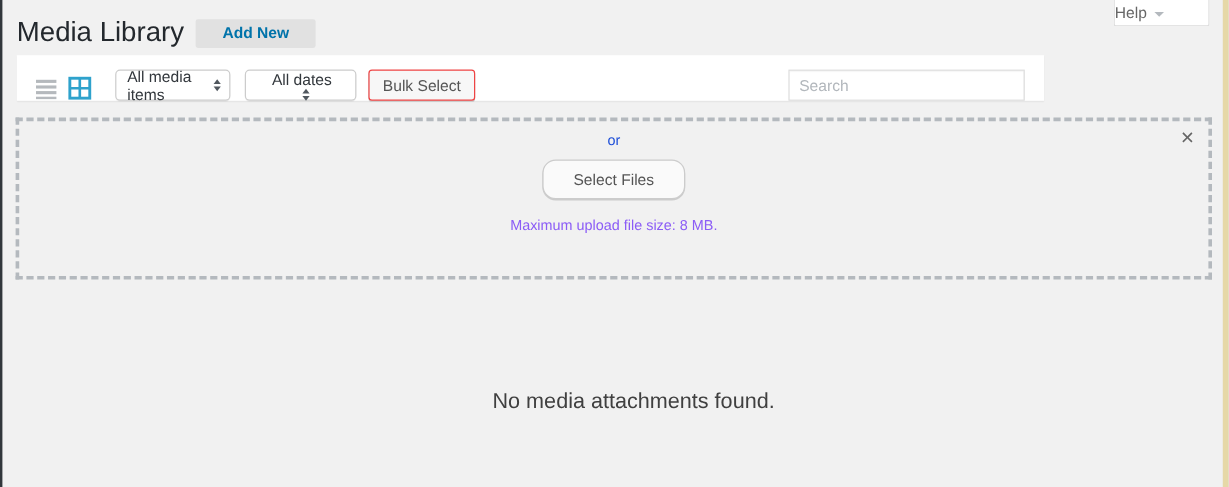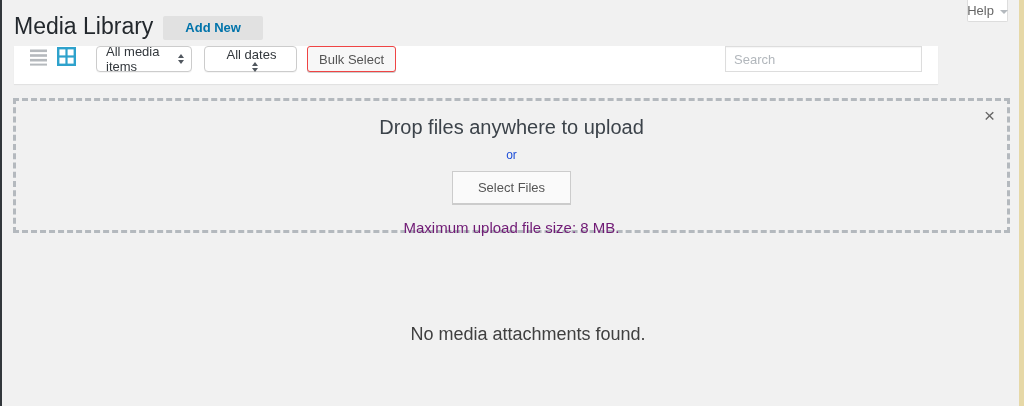--- a/index.html
+++ b/index.html
@@ -20,25 +20,25 @@
     background: #32373c;
   }
   .edge-right {
     position: absolute; right: 0; top: 0; width: 5px; height: 100%;
     background: #e6d8a7;
   }
 
   
   .help-tab {
     position: absolute; top: 0; right: 16px;
-    width: 41px; height: 22px;
+    width: 80px; height: 22px;
     background: #ffffff;
     border: 1px solid #dddddd; border-top: none;
     border-radius: 0 0 2px 2px;
-    display: flex; align-items: center; justify-content: center;
+    display: flex; align-items: center; 
     font-size: 13px; color: #666666;
     cursor: pointer;
   }
   .help-caret {
     width: 0; height: 0; margin-left: 6px; margin-top: 2px;
     border-left: 4px solid transparent;
     border-right: 4px solid transparent;
     border-top: 4px solid #b4b9be;
   }
 
@@ -55,24 +55,24 @@
     background: #e1e1e1; color: #0073aa;
     font-size: 13px; font-weight: 600;
     padding: 4px 22px 5px; border-radius: 2px;
     border: none; cursor: pointer;
     font-family: "Liberation Sans", sans-serif;
   }
 
   
   .media-toolbar {
     position: absolute; left: 14px; top: 46px;
-    width: 924px; height: 38px;
+    width: 856px; height: 38px;
     background: #ffffff;
     box-shadow: 0 1px 1px rgba(0,0,0,0.06);
-    display: flex; align-items: flex-start;
+    display: flex; align-items: flex-end;
     padding: 0 16px 0 14px;
   }
   .view-switch { display: flex; align-items: center; }
   .view-icon { width: 21px; height: 21px; margin-right: 7px; cursor: pointer; display: block; }
 
   .filter-select {
     display: inline-flex; align-items: center; justify-content: space-between;
     height: 26px; margin-left: 12px; padding: 0 7px 0 9px;
     background: #ffffff; border: 1px solid #cccccc; border-radius: 4px;
     font-size: 13px; color: #32373c; cursor: pointer;
@@ -127,28 +127,28 @@
   .drop-title {
     margin-top: 15px;
     font-size: 20px; color: #3c434a;
   }
   .drop-or {
     margin-top: 9px;
     font-size: 12px; color: #1d4ed8;
   }
   .select-files-btn {
     margin-top: 9px; padding: 8px 25px;
-    background: #fafafa; border: 1px solid #cccccc; border-radius: 0;
+    background: #fafafa; border: 1px solid #cccccc; border-radius: 11px;
     box-shadow: 0 1px 0 #cccccc;
     font-size: 13px; color: #555555; cursor: pointer;
     font-family: "Liberation Sans", sans-serif;
   }
   .max-upload-note {
     margin-top: 15px;
-    font-size: 15px; color: #701a75;
+    font-size: 12px; color: #8b5cf6;
   }
 
   
   .empty-message {
     position: absolute; left: 16px; top: 324px; width: 100%;
     text-align: center;
     font-size: 18px; color: #404040;
   }
 </style>
 </head>
@@ -202,21 +202,20 @@
 
     <button class="bulk-select-btn">Bulk Select</button>
 
     <div class="toolbar-spacer"></div>
 
     <input class="search-input" type="text" placeholder="Search" style="">
   </div>
 
   <div class="drop-zone">
     <span class="drop-zone-close">×</span>
-    <div class="drop-title">Drop files anywhere to upload</div>
     <div class="drop-or">or</div>
     <button class="select-files-btn">Select Files</button>
     <div class="max-upload-note">Maximum upload file size: 8 MB.</div>
   </div>
 
   <div class="empty-message">No media attachments found.</div>
 
 </div>
 
 </body></html>

